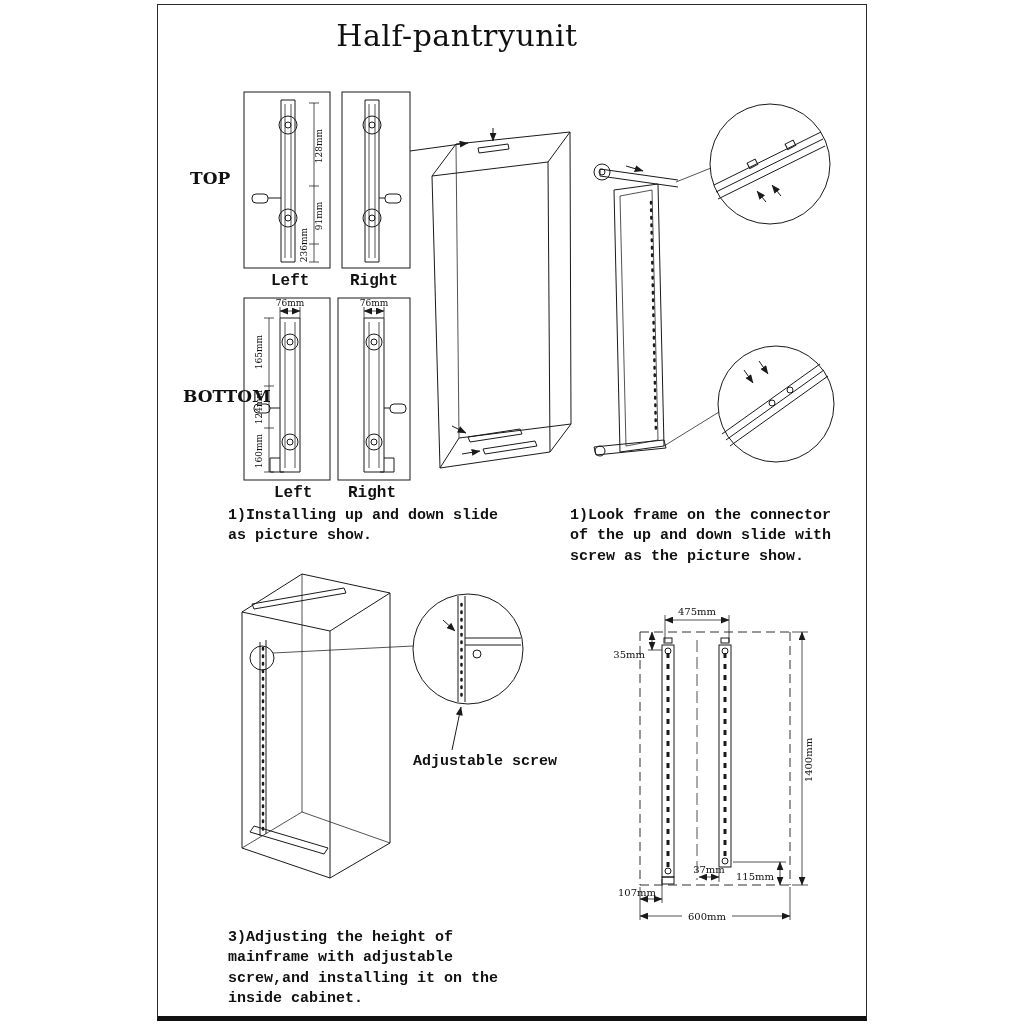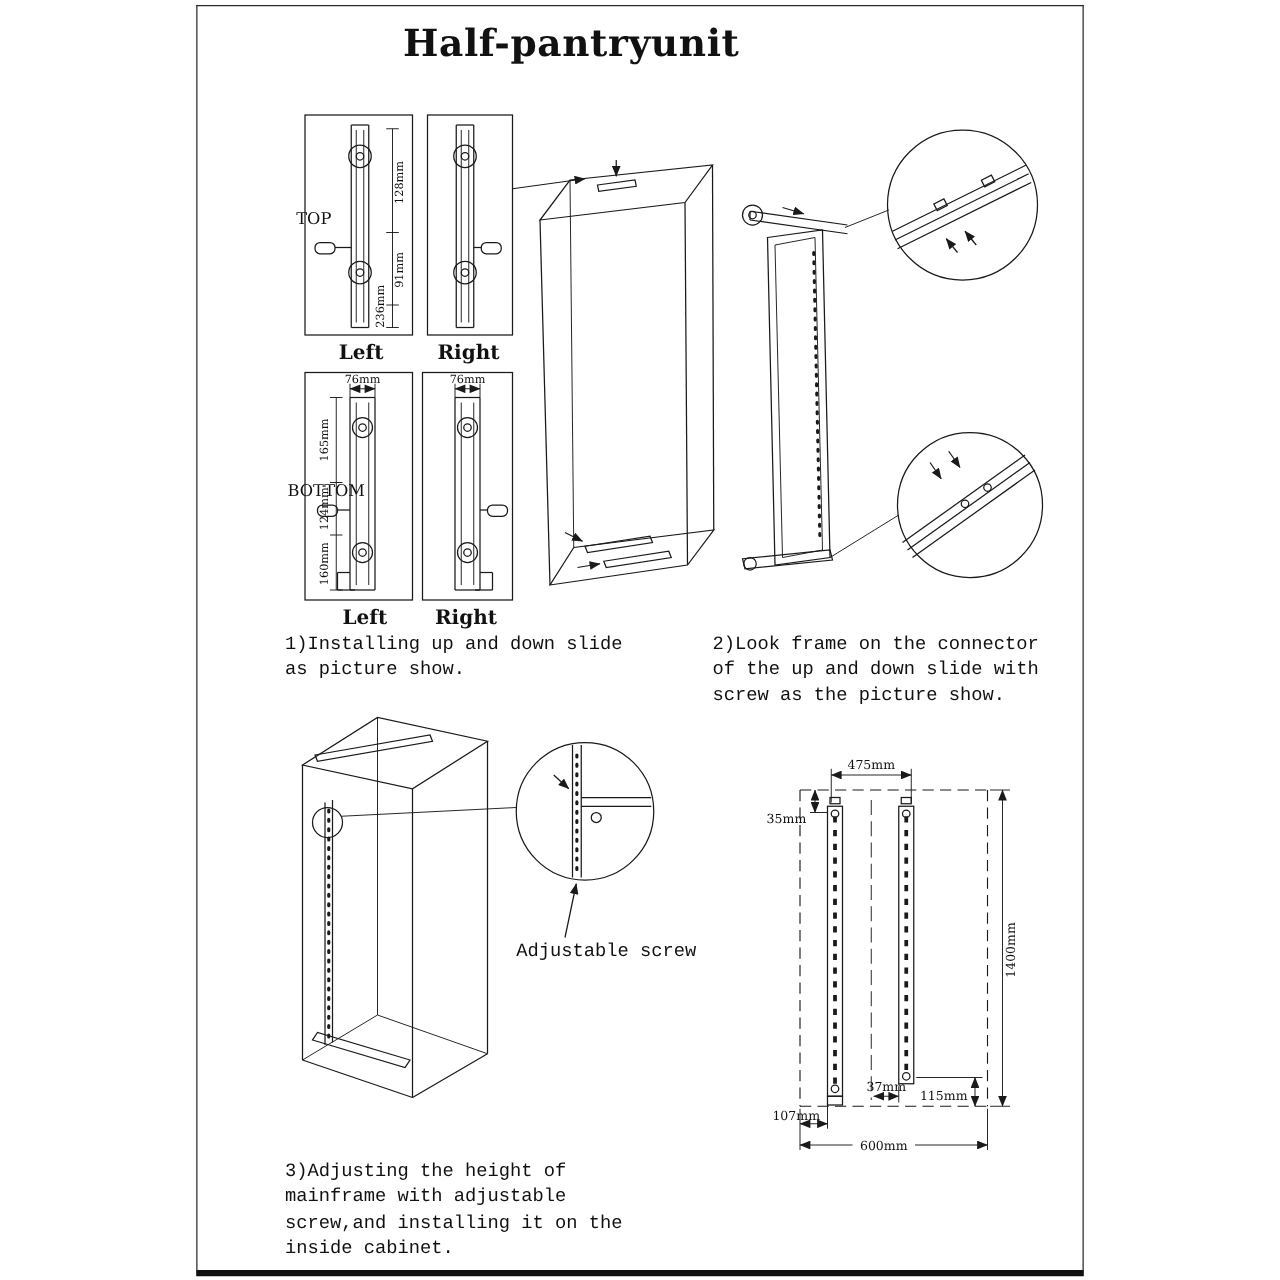--- a/index.html
+++ b/index.html
@@ -1,25 +1,25 @@
 <!DOCTYPE html>
 <html><head>
 <meta charset="utf-8">
 <style>
   html,body{margin:0;padding:0;background:#fff;}
   .page{position:relative;width:1024px;height:1024px;background:#ffffff;overflow:hidden;
         font-family:"DejaVu Serif",serif;color:#111;}
   .sheet-border{position:absolute;left:157px;top:4px;width:708px;height:1011px;
         border:1px solid #2a2a2a;border-bottom:5px solid #111;}
   .title{position:absolute;left:157px;top:18px;width:600px;text-align:center;
-        font-size:30px;font-weight:700;letter-spacing:.5px;margin:0;}
-  .lbl{position:absolute;font-weight:400;font-size:13px;margin-left:47px;}
-  .sublbl{position:absolute;font-weight:600;font-size:16px;}
+        font-size:30px;font-weight:400;letter-spacing:.5px;margin:0;}
+  .lbl{position:absolute;font-weight:700;font-size:17px;}
+  .sublbl{position:absolute;font-weight:600;font-size:16px;font-family:Liberation Mono, monospace;}
   .caption{position:absolute;font-family:"Liberation Mono",monospace;font-size:15px;
-        font-weight:400;line-height:1.35;white-space:pre-line;color:#111;}
+        font-weight:700;line-height:1.35;white-space:pre-line;color:#111;}
   svg{position:absolute;left:0;top:0;}
   .ln line,.ln path,.ln rect,.ln circle{stroke:#1a1a1a;fill:none;stroke-width:1;}
   .ln .thin{stroke-width:.75;}
   .ln .dots{stroke-width:2.5;stroke-dasharray:1.5 6;stroke-linecap:round;}
   .ln .dots2{stroke-width:3;stroke-dasharray:5 6;}
   .ln .dash{stroke-dasharray:9 5;stroke-width:.9;}
   .ln .dash2{stroke-dasharray:12 5;stroke-width:.75;}
   text.dim{fill:#111;stroke:none;font-family:"DejaVu Serif",serif;font-size:10px;}
   text.dims{fill:#111;stroke:none;font-family:"DejaVu Serif",serif;font-size:9px;}
 </style>
@@ -277,21 +277,21 @@
   <div class="lbl" style="left:190px;top:168px;">TOP</div>
   <div class="lbl" style="left:183px;top:386px;text-align:right;">BOTTOM</div>
 
   <div class="sublbl" style="left:271px;top:272px;">Left</div>
   <div class="sublbl" style="left:350px;top:272px;">Right</div>
   <div class="sublbl" style="left:274px;top:484px;">Left</div>
   <div class="sublbl" style="left:348px;top:484px;">Right</div>
 
   <div class="caption" style="left:228px;top:506px;width:290px;">1)Installing up and down slide
 as picture show.</div>
-  <div class="caption" style="left:570px;top:506px;width:280px;">2)Look frame on the connector
+  <div class="caption" style="left:570px;top:506px;width:280px;">1)Look frame on the connector
 of the up and down slide with
 screw as the picture show.</div>
   <div class="caption" style="left:413px;top:752px;width:220px;">Adjustable screw</div>
   <div class="caption" style="left:228px;top:928px;width:300px;">3)Adjusting the height of
 mainframe with adjustable
 screw,and installing it on the
 inside cabinet.</div>
 </div>
 
 </body></html>

